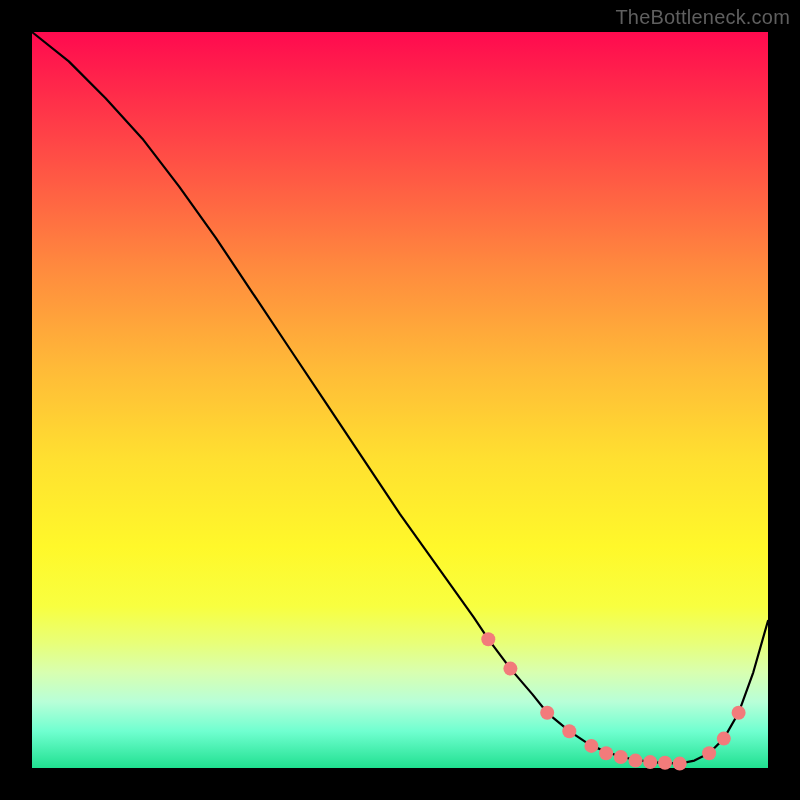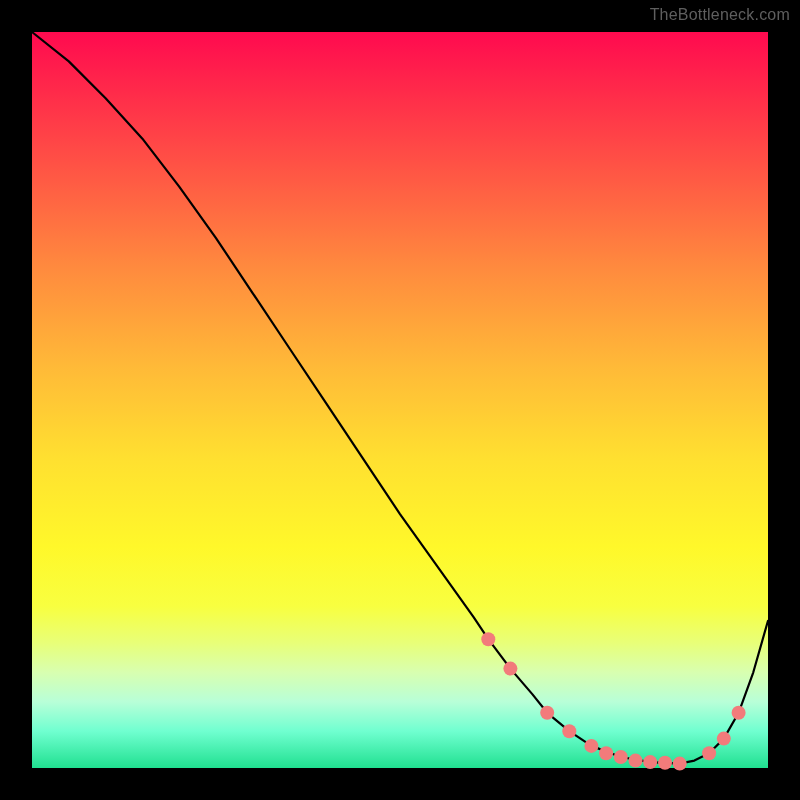--- a/index.html
+++ b/index.html
@@ -57,21 +57,21 @@
   }
   .dot {
     fill: #f27b7b;
     stroke: none;
   }
   .watermark {
     position: absolute;
     top: 6px;
     right: 10px;
     color: #5f5f5f;
-    font-size: 16px;
+    font-size: 20px;
     font-weight: 500;
     letter-spacing: 0.2px;
   }
 </style>
 </head>
 <body>
 
 <div class="frame">
 
   <div class="plot">

